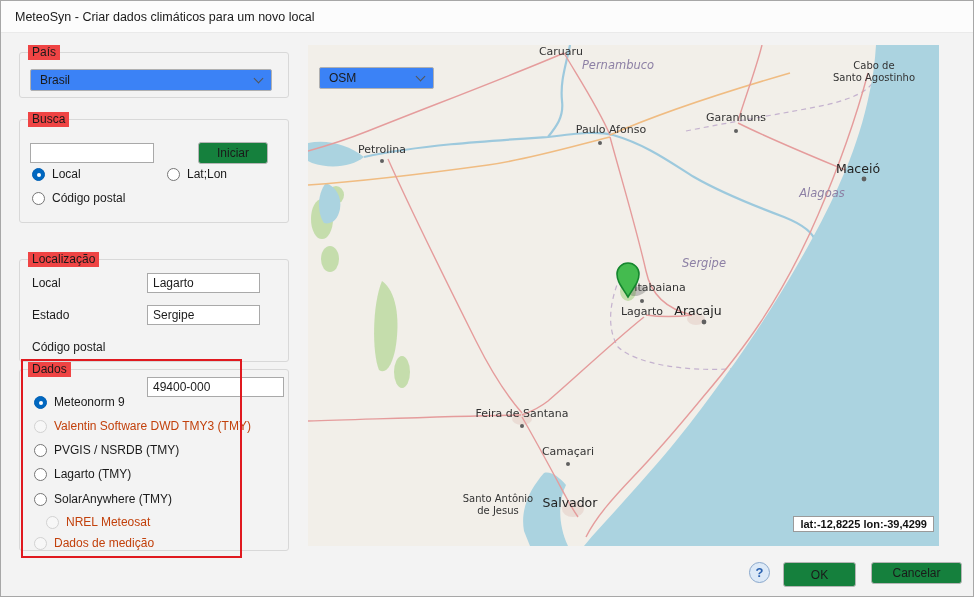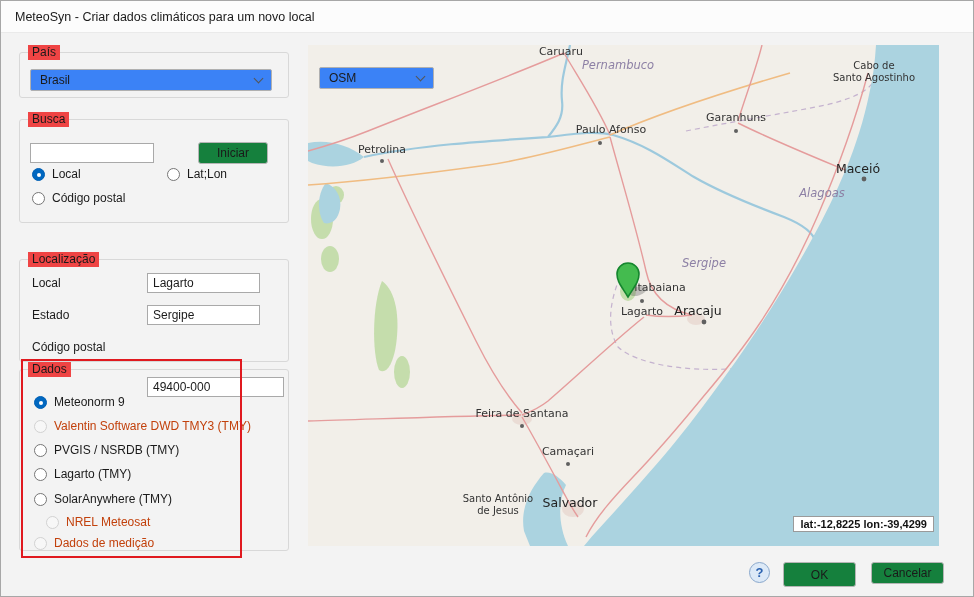--- a/index.html
+++ b/index.html
@@ -217,15 +217,15 @@
       <span>OSM</span>
       <span class="chev"></span>
     </div>
     <div class="coords">lat:-12,8225  lon:-39,4299</div>
   </div>
 
   <div class="help">
     <span>?</span>
   </div>
   <button class="btn" style="left:782px;top:561px;width:73px;height:25px">OK</button>
-  <button class="btn" style="left:870px;top:561px;width:73px;height:22px">Cancelar</button>
+  <button class="btn" style="left:870px;top:561px;width:91px;height:22px">Cancelar</button>
 
 </div>
 
 </body></html>

